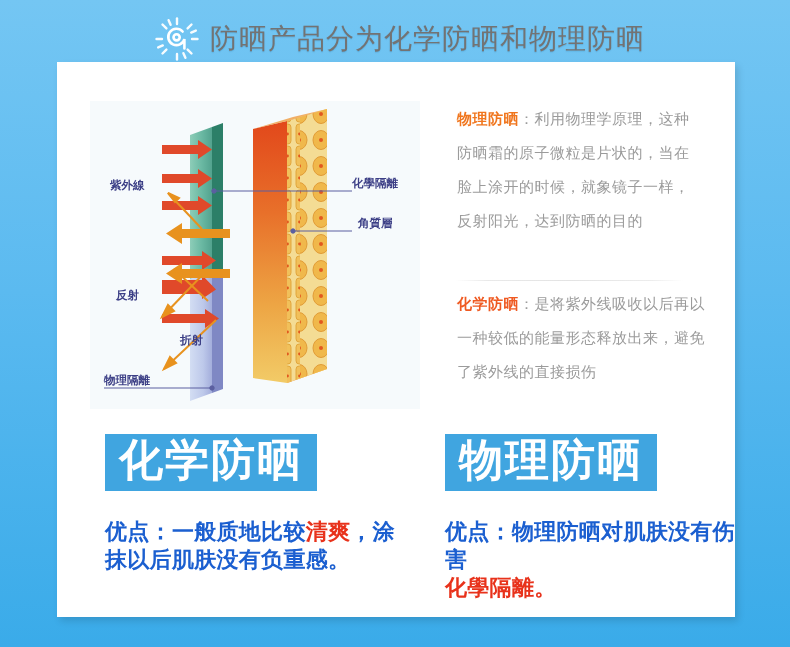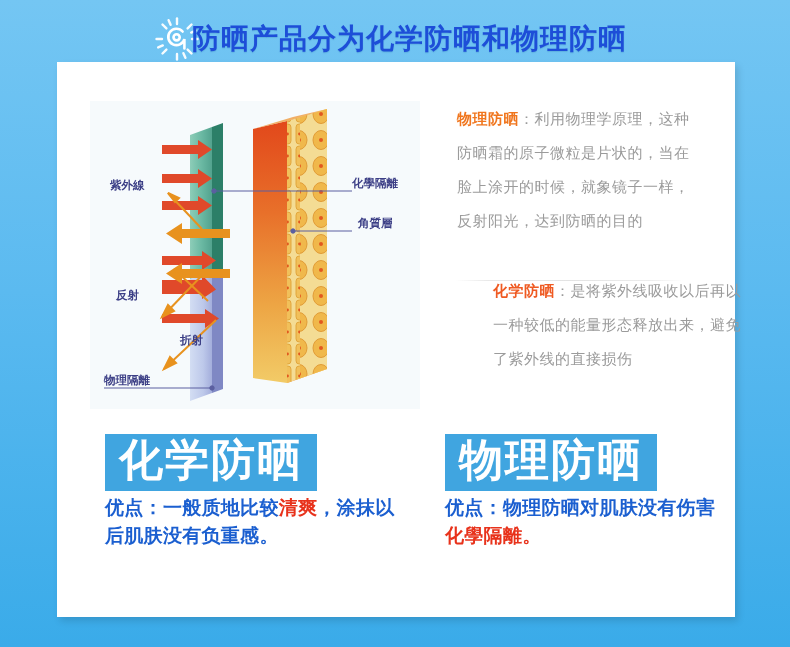--- a/index.html
+++ b/index.html
@@ -10,23 +10,23 @@
     position:relative;
   }
   
   #header{
     position:absolute;left:0;top:0;width:790px;height:62px;
   }
   #sun-icon{
     position:absolute;left:155px;top:17px;width:44px;height:44px;
   }
   #header-title{
-    position:absolute;left:192px;top:17px;height:44px;
+    position:absolute;left:210px;top:17px;height:44px;
     display:flex;align-items:center;
-    color:#1d4ed8;font-size:28px;font-weight:bold;letter-spacing:1px;
+    color:#737373;font-size:28px;font-weight:normal;letter-spacing:1px;
     text-shadow:0 1px 1px rgba(40,120,170,.25);
     white-space:nowrap;
   }
   
   #card{
     position:absolute;left:57px;top:62px;width:678px;height:555px;
     background:#ffffff;
     box-shadow:3px 4px 7px rgba(0,0,0,.13);
   }
   
@@ -40,37 +40,37 @@
   #text-column{
     position:absolute;left:400px;top:40px;width:245px;
   }
   .para{color:#9b9b9b;font-size:15px;line-height:34px;letter-spacing:.5px;}
   .para .kw{color:#f0761e;font-weight:bold;}
   .para .kw-red{color:#ef5a22;font-weight:bold;}
   #para-divider{
     position:absolute;left:398px;top:218px;width:228px;height:1px;
     background:linear-gradient(90deg,#ffffff,#e9e9e9 14%,#e3e3e3 50%,#ececec 86%,#ffffff);
   }
-  #para-chemical{position:absolute;left:0;top:172px;width:248px;margin-left:36px;}
+  #para-chemical{position:absolute;left:0;top:185px;width:248px;}
   
   .col{position:absolute;top:372px;}
   #col-chemical{left:48px;width:300px;}
   #col-physical{left:388px;width:300px;}
   .tagbox{
     display:inline-block;
     background:#40a5e0;
     color:#ffffff;font-size:44px;font-weight:bold;
     letter-spacing:2px;
     padding:3px 14px 8px 14px;
     line-height:1.05;
     white-space:nowrap;
   }
   .merit{
-    margin-top:3px;
-    color:#1b5fd0;font-size:19px;font-weight:bold;line-height:28px;
+    margin-top:27px;
+    color:#1b5fd0;font-size:22px;font-weight:bold;line-height:28px;
     letter-spacing:.3px;
   }
   .merit .hl{color:#e8321b;}
 </style>
 </head>
 <body>
 
 <div id="header">
 
   <div id="sun-icon">

